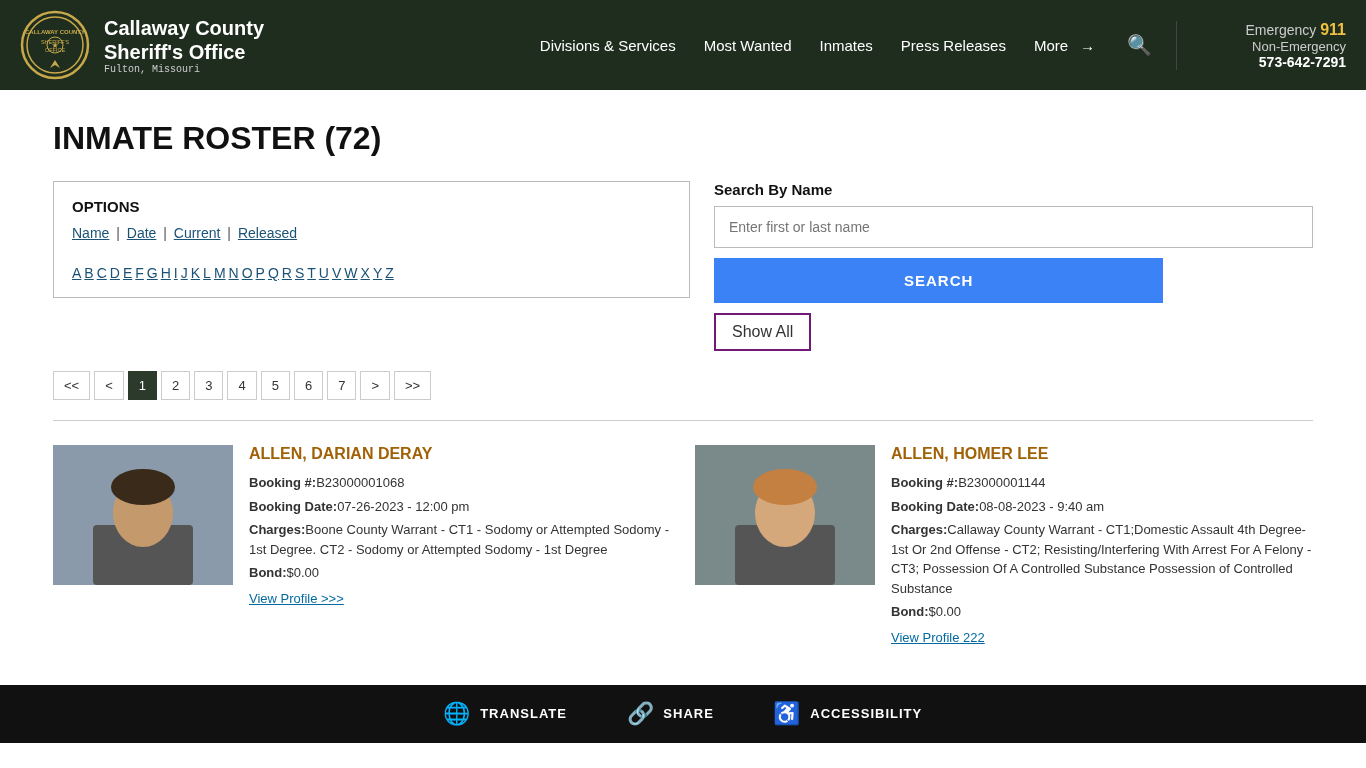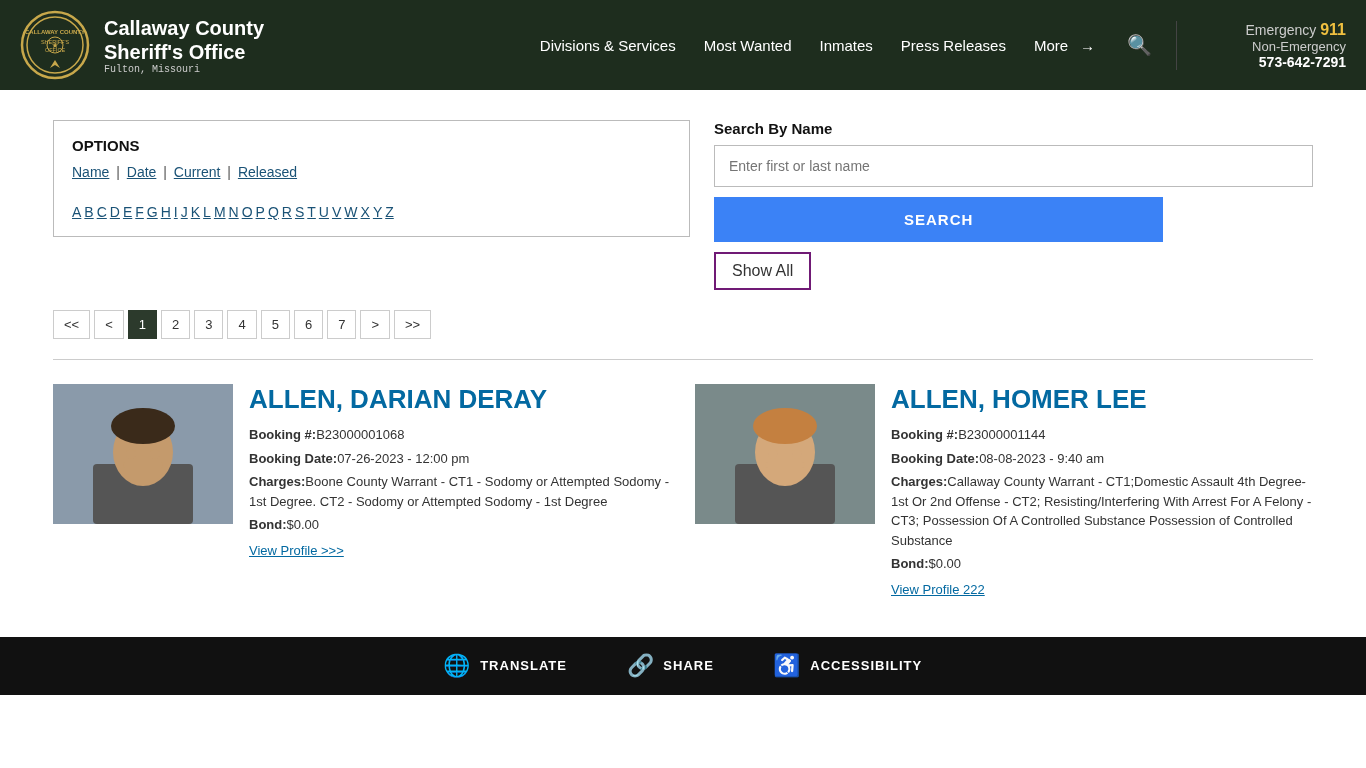--- a/index.html
+++ b/index.html
@@ -231,23 +231,23 @@
       width: 180px;
       height: 140px;
       background: #888;
       flex-shrink: 0;
       overflow: hidden;
     }
     .inmate-info {
       flex: 1;
     }
     .inmate-name {
-      font-size: 26px;
+      font-size: 16px;
       font-weight: 900;
-      color: #0369a1;
+      color: #a16207;
       margin-bottom: 10px;
     }
     .inmate-detail {
       font-size: 13px;
       margin-bottom: 4px;
       line-height: 1.5;
     }
     .inmate-detail strong {
       font-weight: bold;
     }
@@ -325,20 +325,21 @@
       <span class="emergency-label">Emergency</span>
       <span class="emergency-911">911</span>
     </div>
     <div class="non-emergency">Non-Emergency</div>
     <div class="non-emergency-number">573-642-7291</div>
   </div>
 </header>
 
 <div class="main-content">
 
+  <h1 class="page-title">INMATE ROSTER (72)</h1>
 
   <div class="options-search-row">
 
     <div class="options-box">
       <div class="options-title">OPTIONS</div>
       <div class="options-links">
         <a>Name</a>
         <span> | </span>
         <a>Date</a>
         <span> | </span>

